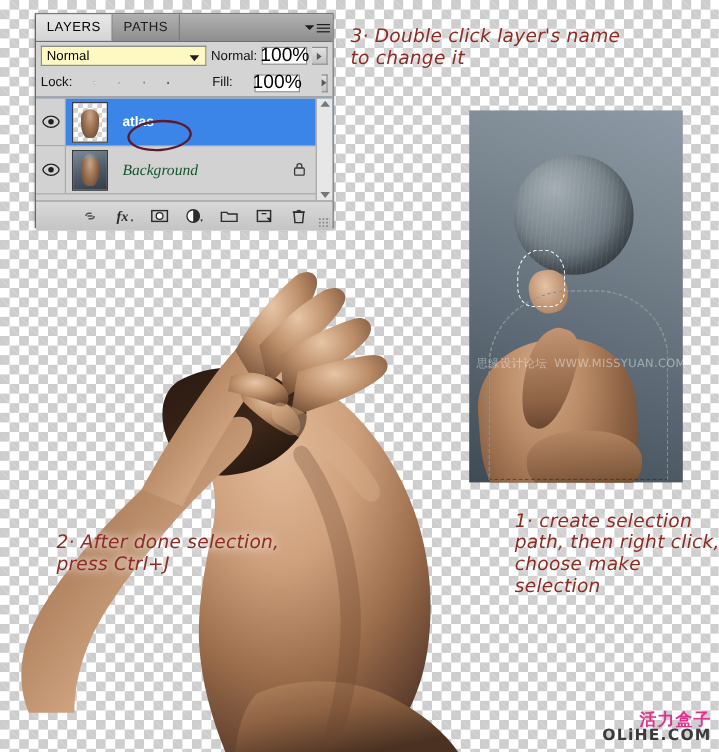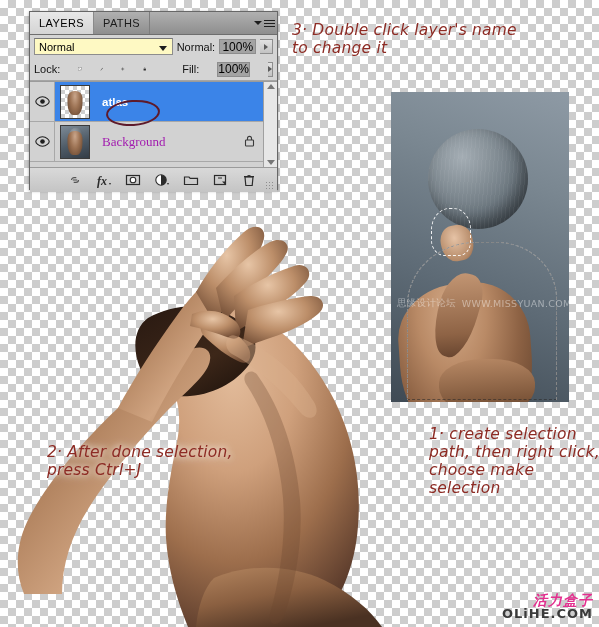--- a/index.html
+++ b/index.html
@@ -95,22 +95,22 @@
     box-sizing: border-box;
   }
   .blend-select .caret {
     position: absolute; right: 5px; top: 7px;
     width:0;height:0;border-left:4px solid transparent;border-right:4px solid transparent;
     border-top:5px solid #1d1d1d;
   }
   .lbl { font-size: 11px; color:#121212; white-space: nowrap; }
   .numbox {
     width: 38px; height: 15px;
-    background:#a3a3a3; border:1px solid #8d8d8d;
-    font-size: 12px; color:#000;
+    background:#ffffff; border:1px solid #8d8d8d;
+    font-size: 16px; color:#000;
     display:flex; align-items:center; justify-content:center;
     box-sizing:border-box;
   }
   .stepper {
     width: 13px; height: 15px;
     background: linear-gradient(to bottom,#e2e2e2,#c2c2c2);
     border:1px solid #8d8d8d; border-left:none;
     display:flex;align-items:center;justify-content:center;
     box-sizing:border-box;
   }
@@ -181,22 +181,23 @@
     width: 13px; height: 13px; border-radius:50%;
     background: radial-gradient(circle at 35% 32%, #9aa3ab, #5c666f 70%, #464f57);
   }
   .layer-name {
     margin-left: 12px;
     font-size: 11.5px;
     color: #ffffff;
     font-weight: bold;
   }
   .layer-name.bg {
-    color: #a21caf;
+    color: #14532d;
     font-weight: normal;
+    font-style: italic;
     font-family: "Liberation Serif", serif;
     font-size: 13px;
   }
   .lock-badge {
     position:absolute; right: 22px; top: 13px;
   }
   .scrollbar {
     position:absolute; right:0; top:0; bottom:0; width:14px;
     background:#e7e7e7; border-left:1px solid #a0a0a0;
     display:flex; flex-direction:column; justify-content:space-between;
@@ -346,21 +347,21 @@
     pointer-events:none;
   }
 
   
   #site-wm {
     position:absolute; right: 6px; bottom: 6px;
     text-align:right;
     font-family:"DejaVu Sans", sans-serif;
     line-height: 1.05;
   }
-  #site-wm .cn { font-size: 14px; color:#e3308f; font-weight:bold; letter-spacing:1px;font-style:italic; }
+  #site-wm .cn { font-size: 14px; color:#e3308f; font-weight:bold; letter-spacing:1px; }
   #site-wm .en { font-size: 13px; color:#3b3b3b; letter-spacing:1px; font-weight:bold; }
 </style>
 </head>
 <body>
 
 <div id="canvas">
 
   <div id="photo">
     <div class="ph-ball"></div>
     <div class="ph-body"></div>

